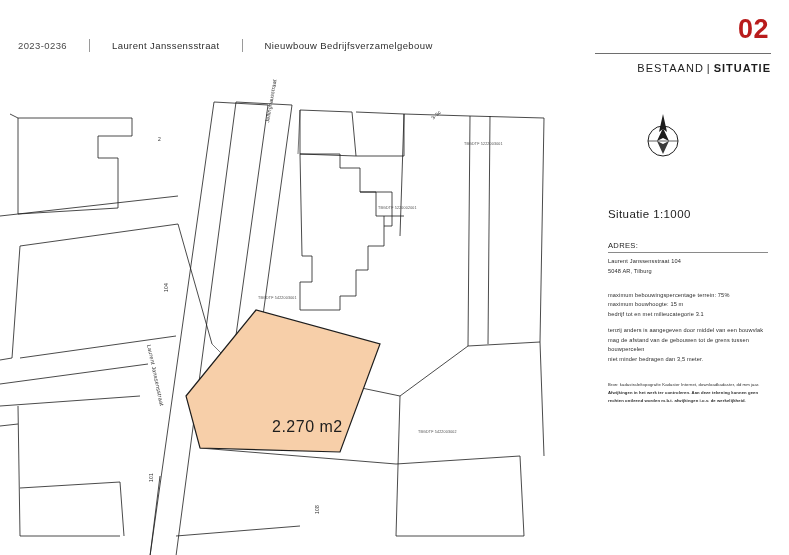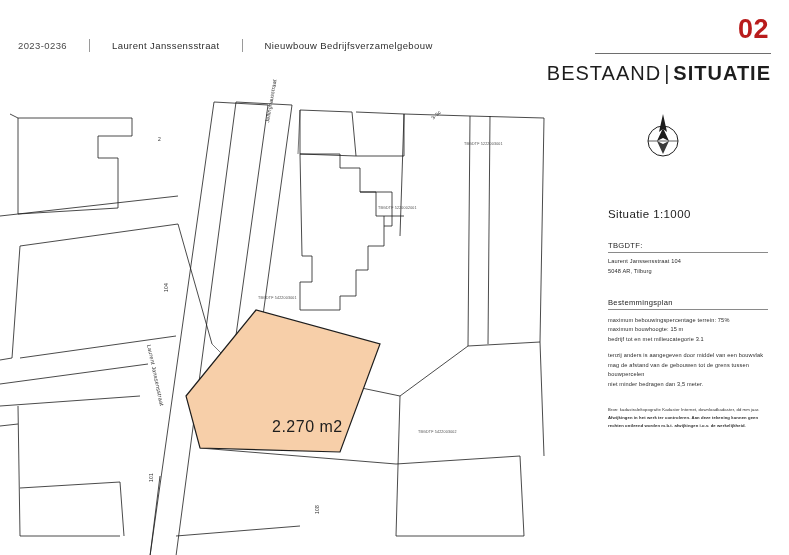--- a/index.html
+++ b/index.html
@@ -57,21 +57,21 @@
     color: #b91c1c;
     padding-right: 2px;
   }
   .hdr-rule {
     width: 176px;
     height: 1px;
     background: #6e6e6e;
     margin: 10px 0 8px auto;
   }
   .hdr-title {
-    font-size: 20px;
+    font-size: 11px;
     letter-spacing: 1px;
     color: #1d1d1d;
     white-space: nowrap;
   }
   .hdr-title .bold { font-weight: 700; }
   .hdr-title .bar { color: #1d1d1d; margin: 0 3px; }
 
   
   .drawing {
     position: absolute;
@@ -258,27 +258,26 @@
       <polygon points="27,2 31,20 27,17 23,20" fill="#1d1d1d"></polygon>
       <polygon points="27,16 33,29 27,26 21,29" fill="#1d1d1d"></polygon>
       <polygon points="27,42 33,29 27,32 21,29" fill="#3a3a3a"></polygon>
       <line x1="12" y1="29" x2="42" y2="29" stroke="#1d1d1d" stroke-width="0.7"></line>
     </svg>
   </div>
 
   <div class="situatie">Situatie 1:1000</div>
 
   <div class="blk">
-    <div class="blk-title">TBGDTF:</div>
+    <div class="blk-title">ADRES:</div>
     <div class="blk-line" style="margin-top:4px;">Laurent Janssensstraat 104</div>
     <div class="blk-line">5048 AR, Tilburg</div>
   </div>
 
   <div class="blk">
-    <div class="blk-title">Bestemmingsplan</div>
     <div class="blk-line sp">maximum bebouwingspercentage terrein: 75%</div>
     <div class="blk-line">maximum bouwhoogte: 15 m</div>
     <div class="blk-line">bedrijf tot en met milieucategorie 3.1</div>
     <div class="blk-line sp">tenzij anders is aangegeven door middel van een bouwvlak</div>
     <div class="blk-line">mag de afstand van de gebouwen tot de grens tussen bouwpercelen</div>
     <div class="blk-line">niet minder bedragen dan 3,5 meter.</div>
   </div>
 
   <div class="fine">
     <div>Bron: kadastrale/topografie Kadaster Internet, downloadkadaster, dd mm jaar.</div>

